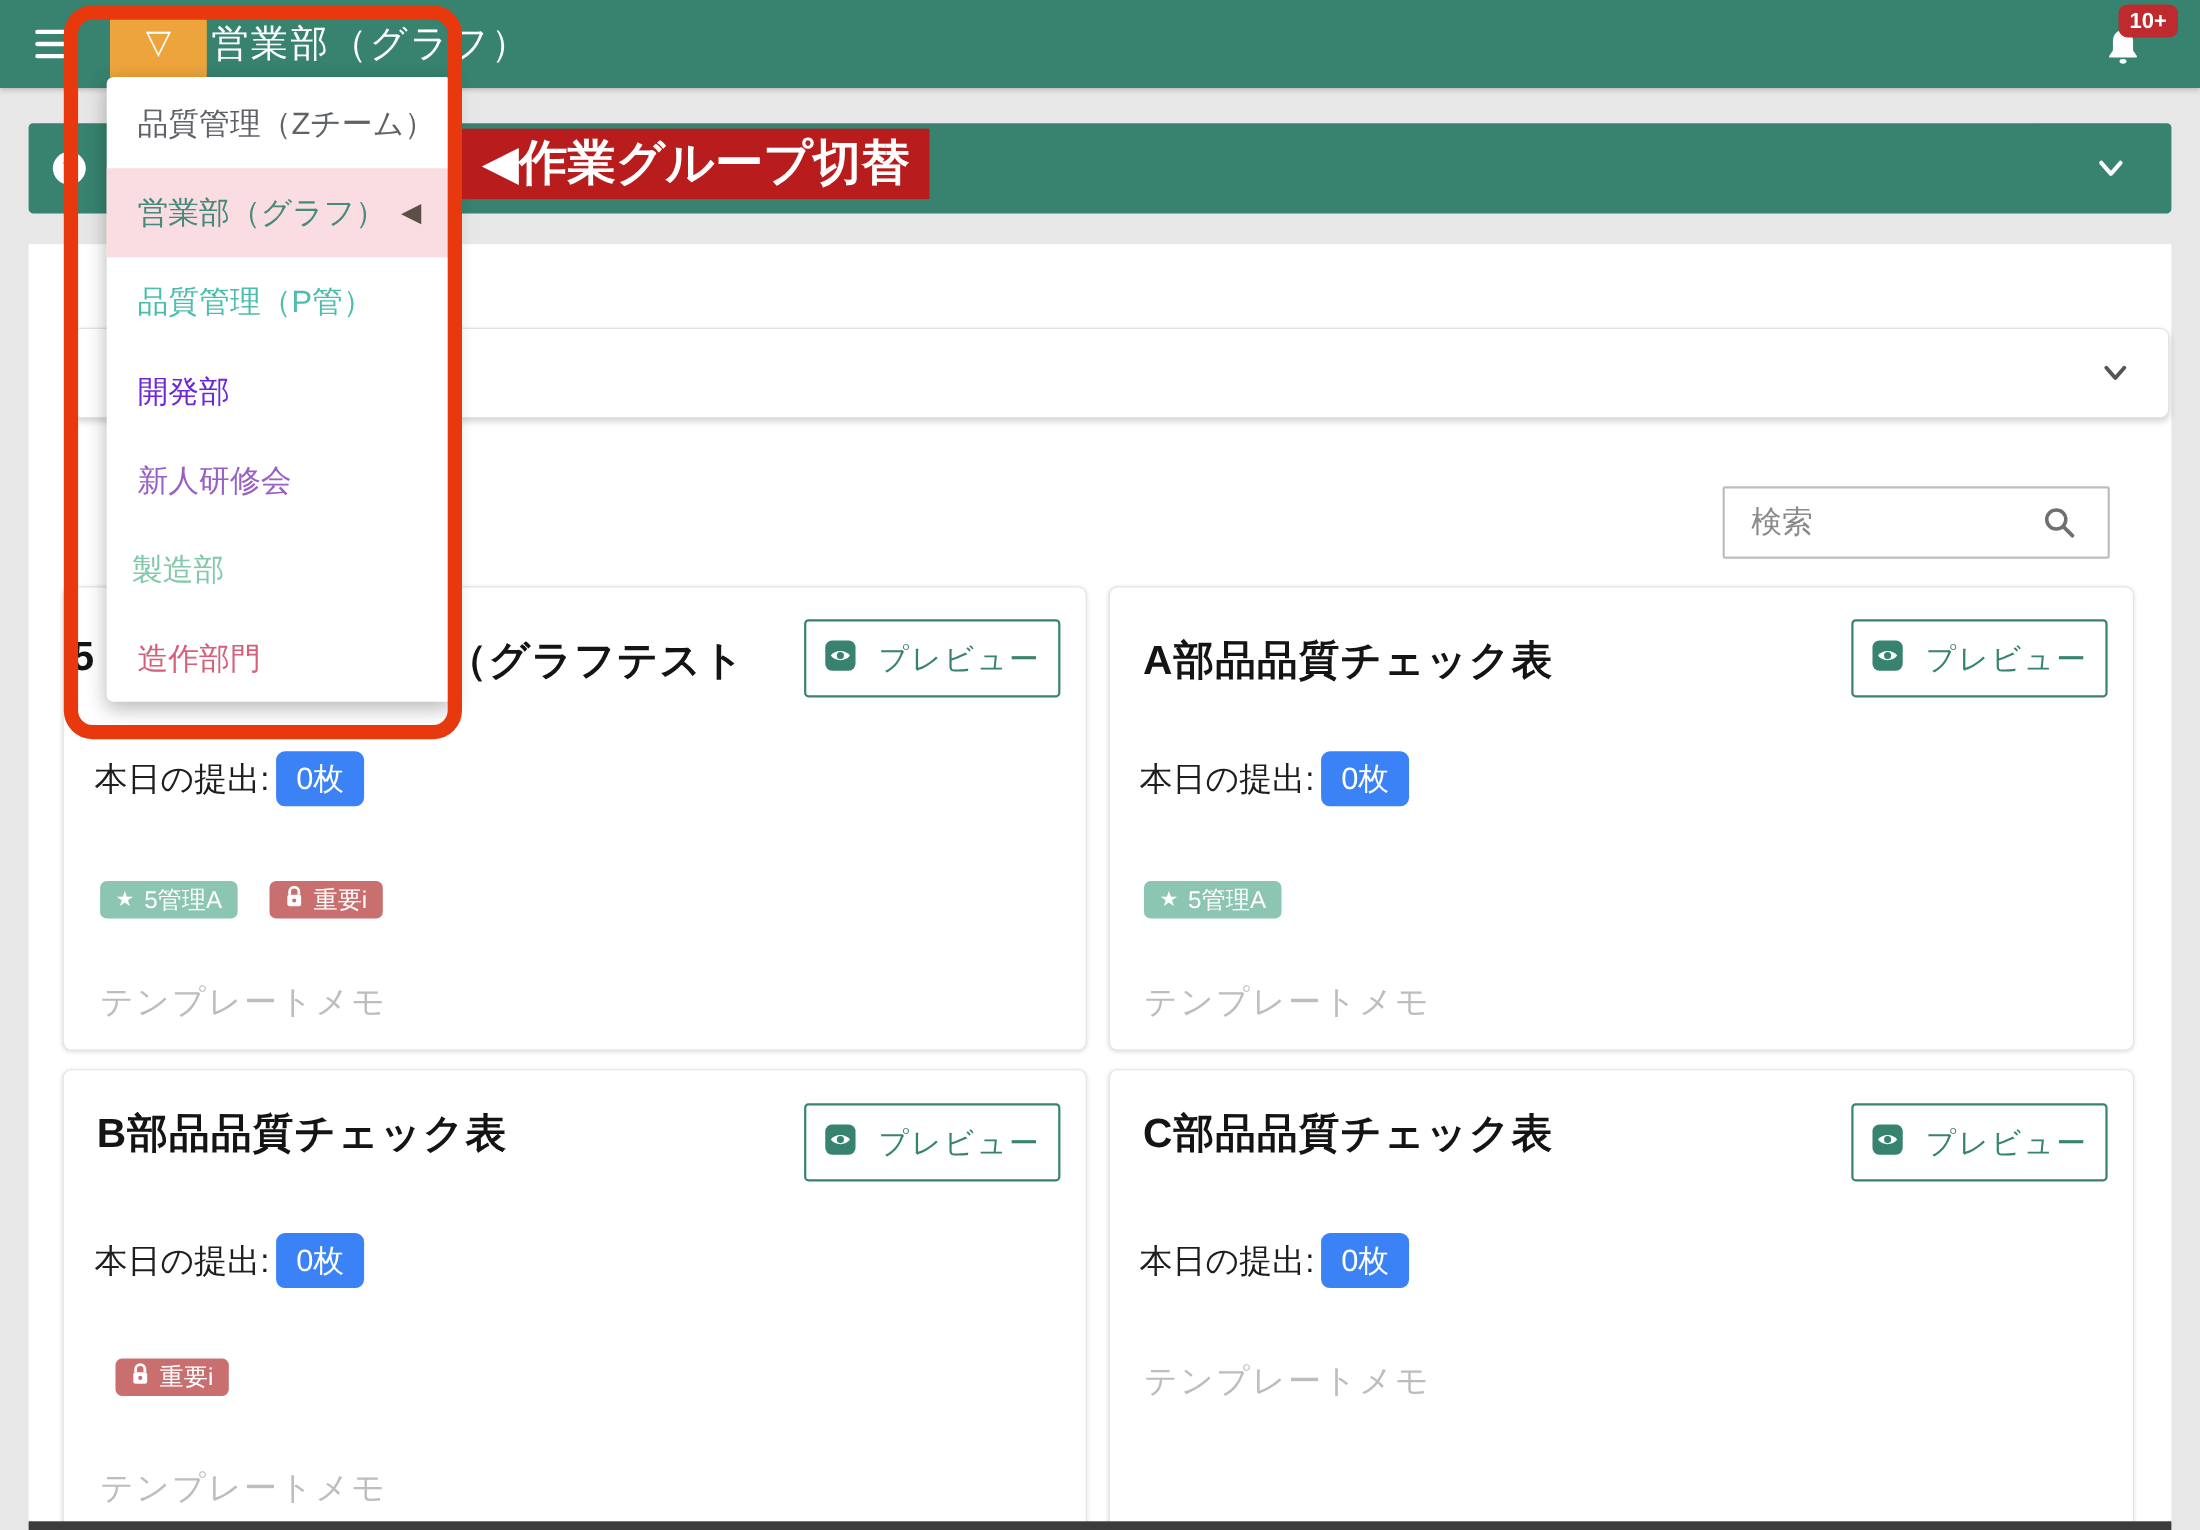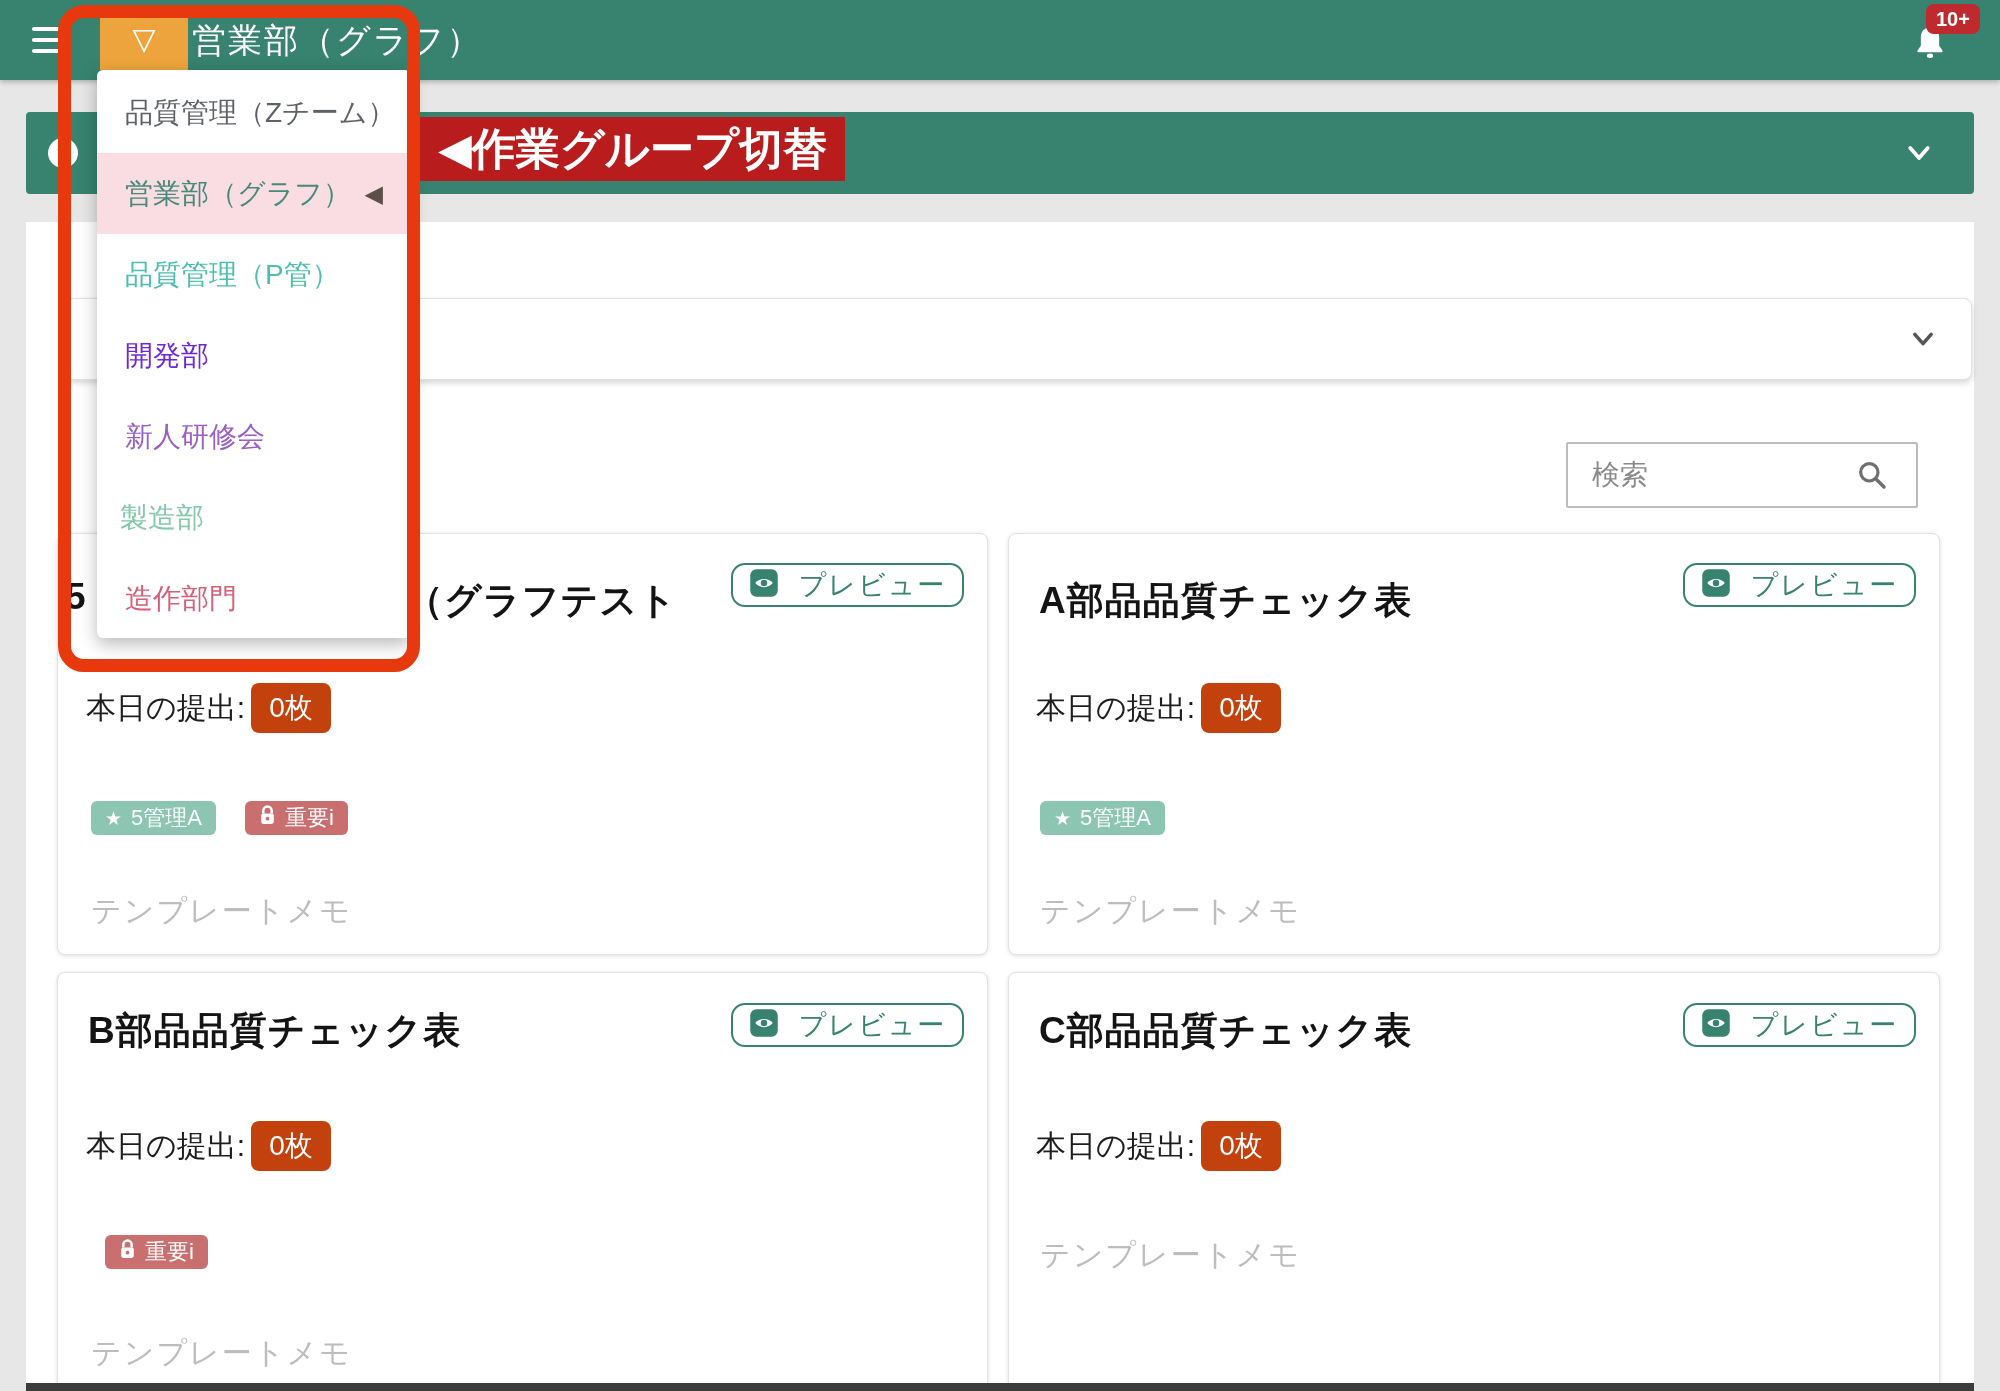--- a/index.html
+++ b/index.html
@@ -50,27 +50,27 @@
 
   
   .card{background:#fff;border:1px solid #E3E3E3;border-radius:8px;box-sizing:border-box;
         box-shadow:0 1px 4px rgba(0,0,0,.13);}
   #card1{left:31px;top:311px;width:931px;height:422px;}
   #card2{left:982px;top:311px;width:932px;height:422px;}
   #card3{left:31px;top:750px;width:931px;height:460px;}
   #card4{left:982px;top:750px;width:932px;height:460px;}
 
   .card-title{font-size:37px;font-weight:bold;color:#141414;letter-spacing:1px;white-space:nowrap;}
-  .preview-btn{right:23px;top:29px;width:233px;height:44px;border:2px solid #37836F;border-radius:14px;
+  .preview-btn{right:23px;top:29px;width:233px;height:71px;border:2px solid #37836F;border-radius:4px;
                box-sizing:border-box;background:#fff;display:flex;align-items:center;
                justify-content:center;gap:20px;cursor:pointer;}
   .preview-label{color:#37836F;font-size:27px;letter-spacing:2px;}
   .submit-row{display:flex;align-items:center;height:50px;}
   .submit-label{font-size:30px;color:#1E1E1E;}
-  .count-badge{margin-left:6px;width:80px;height:50px;background:#c2410c;border-radius:8px;
+  .count-badge{margin-left:6px;width:80px;height:50px;background:#3b82f6;border-radius:8px;
                color:#fff;font-size:28px;display:flex;align-items:center;justify-content:center;}
   .badge-row{display:flex;gap:15px;}
   .chip{height:34px;border-radius:6px;color:#fff;font-size:22px;display:flex;align-items:center;
         padding:0 14px;gap:9px;}
   .chip-star{background:#8CC5B1;}
   .chip-lock{background:#CA6F6F;margin-left:14px;}
   .chip .glyph{font-size:19px;line-height:1;}
   .memo{font-size:30px;color:#BDBDBD;letter-spacing:2px;}
 
   

